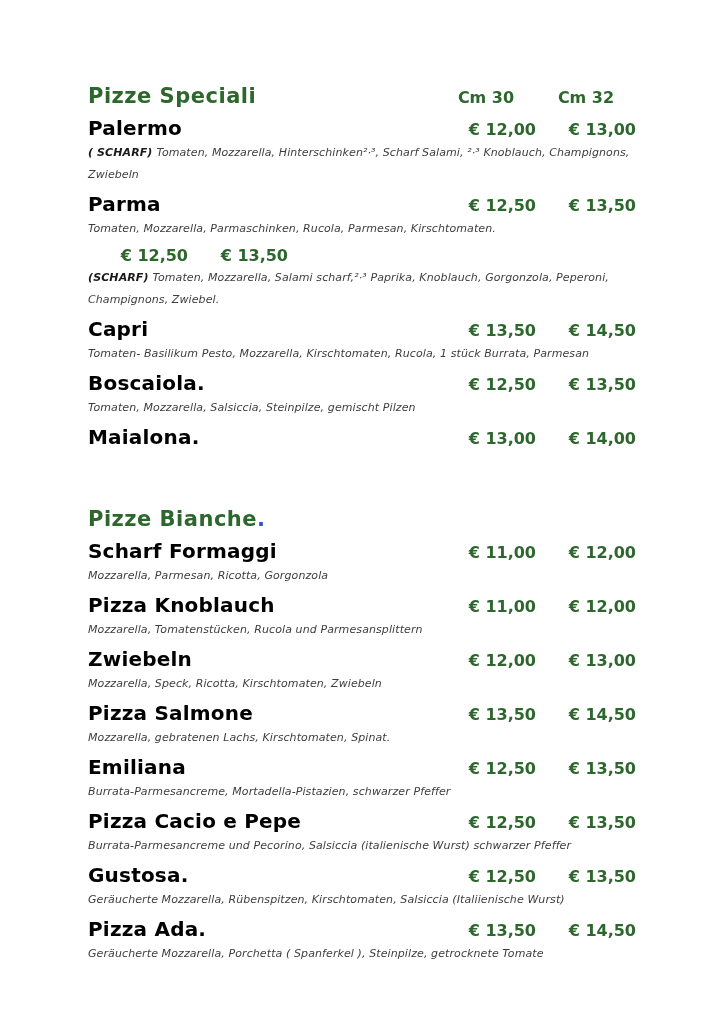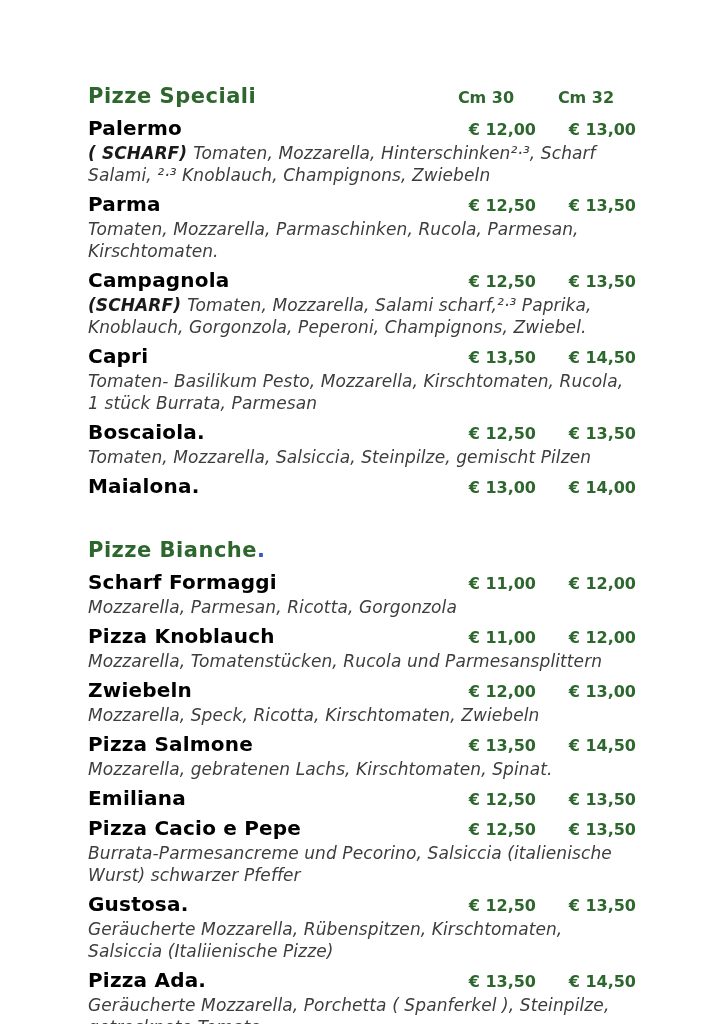--- a/index.html
+++ b/index.html
@@ -5,33 +5,33 @@
   html, body { margin: 0; padding: 0; background: #ffffff; }
   body {
     width: 724px; height: 1024px;
     font-family: "DejaVu Sans", "Liberation Sans", sans-serif;
     -webkit-font-smoothing: antialiased;
   }
   .page { box-sizing: border-box; width: 724px; height: 736px; padding: 84px 88px 0 88px; }
   .menu { width: 548px; }
 
   .section { margin: 0; }
-  .section + .section { margin-top: 40px; }
+  .section + .section { margin-top: 58px; }
 
   .section-header { display: flex; align-items: baseline; margin-bottom: 8px; }
   .section-title { flex: 1; font-size: 21px; font-weight: bold; color: #2d672d; letter-spacing: 0.5px; }
   .title-dot { color: #3355cc; }
   .col-head { width: 100px; text-align: center; font-size: 16px; font-weight: bold; color: #2d672d; }
 
   .item { margin-top: 4px; }
   .item-row { display: flex; align-items: baseline; margin-top: 6px; }
   .item-name { flex: 1; font-size: 20px; font-weight: bold; color: #000000; letter-spacing: 0.2px; }
   .price { width: 100px; text-align: right; font-size: 16px; font-weight: bold; color: #2d672d; white-space: nowrap; }
 
-  .desc { font-size: 17px; font-style: italic; color: #3d3d3d; line-height: 22px; margin-top: 2px; letter-spacing: 0.1px; }
+  .desc { font-size: 11px; font-style: italic; color: #3d3d3d; line-height: 22px; margin-top: 2px; letter-spacing: 0.1px; }
   .desc-prefix { font-weight: bold; color: #1a1a1a; }
 </style>
 </head>
 <body>
 
 <div class="page">
   <div class="menu">
 
     <div class="section">
       <div class="section-header">
@@ -53,21 +53,20 @@
         <div class="item-row">
           <span class="item-name">Parma</span>
           <span class="price">€ 12,50</span>
           <span class="price">€ 13,50</span>
         </div>
         <div class="desc"><span>Tomaten, Mozzarella, Parmaschinken, Rucola, Parmesan, Kirschtomaten.</span></div>
       </div>
 
       <div class="item">
         <div class="item-row">
-          <span class="item-name">Campagnola</span>
           <span class="price">€ 12,50</span>
           <span class="price">€ 13,50</span>
         </div>
         <div class="desc"><span class="desc-prefix">(SCHARF) </span><span>Tomaten, Mozzarella, Salami scharf,²·³ Paprika, Knoblauch, Gorgonzola, Peperoni, Champignons, Zwiebel.</span></div>
       </div>
 
       <div class="item">
         <div class="item-row">
           <span class="item-name">Capri</span>
           <span class="price">€ 13,50</span>
@@ -134,38 +133,39 @@
         </div>
         <div class="desc"><span>Mozzarella, gebratenen Lachs, Kirschtomaten, Spinat.</span></div>
       </div>
 
       <div class="item">
         <div class="item-row">
           <span class="item-name">Emiliana</span>
           <span class="price">€ 12,50</span>
           <span class="price">€ 13,50</span>
         </div>
+        <div class="desc"><span>Burrata-Parmesancreme, Mortadella-Pistazien, schwarzer Pfeffer</span></div>
       </div>
 
       <div class="item">
         <div class="item-row">
           <span class="item-name">Pizza Cacio e Pepe</span>
           <span class="price">€ 12,50</span>
           <span class="price">€ 13,50</span>
         </div>
         <div class="desc"><span>Burrata-Parmesancreme und Pecorino, Salsiccia (italienische Wurst) schwarzer Pfeffer</span></div>
       </div>
 
       <div class="item">
         <div class="item-row">
           <span class="item-name">Gustosa.</span>
           <span class="price">€ 12,50</span>
           <span class="price">€ 13,50</span>
         </div>
-        <div class="desc"><span>Geräucherte Mozzarella, Rübenspitzen, Kirschtomaten, Salsiccia (Italiienische Pizze)</span></div>
+        <div class="desc"><span>Geräucherte Mozzarella, Rübenspitzen, Kirschtomaten, Salsiccia (Italiienische Wurst)</span></div>
       </div>
 
       <div class="item">
         <div class="item-row">
           <span class="item-name">Pizza Ada.</span>
           <span class="price">€ 13,50</span>
           <span class="price">€ 14,50</span>
         </div>
         <div class="desc"><span>Geräucherte Mozzarella, Porchetta ( Spanferkel ), Steinpilze, getrocknete Tomate</span></div>
       </div>

